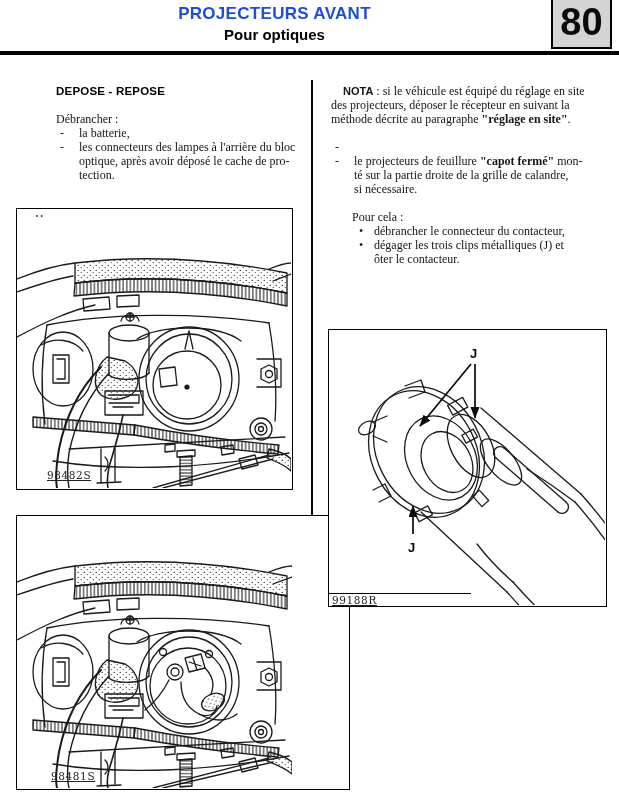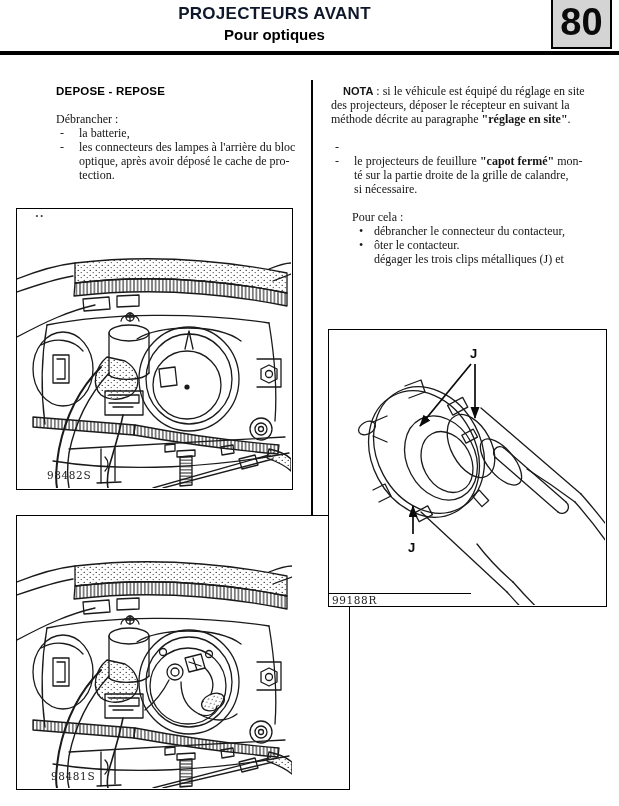--- a/index.html
+++ b/index.html
@@ -1,41 +1,41 @@
 <!DOCTYPE html>
 <html><head>
 <meta charset="utf-8">
 <style>
   html,body{margin:0;padding:0;}
   body{width:619px;height:806px;position:relative;background:#ffffff;overflow:hidden;
        font-family:"Liberation Serif",serif;color:#161616;}
   
   .hdr-titles{position:absolute;left:0;right:70px;top:3px;text-align:center;}
-  .hdr-t1{font:bold 17px/22px "Liberation Sans",sans-serif;color:#0f172a;letter-spacing:0.3px;}
+  .hdr-t1{font:bold 17px/22px "Liberation Sans",sans-serif;color:#1d4ed8;letter-spacing:0.3px;}
   .hdr-t2{font:bold 15px/19px "Liberation Sans",sans-serif;color:#000;}
   .chapter-box{position:absolute;left:551px;top:-4px;width:61px;height:53px;background:#d4d4d4;
        border:2.5px solid #000;box-sizing:border-box;display:flex;align-items:center;justify-content:center;
        font:bold 38px "Liberation Sans",sans-serif;color:#0a0a0a;}
   .hdr-rule{position:absolute;left:0;top:51px;width:619px;height:4px;background:#000;}
   .col-divider{position:absolute;left:311px;top:80px;width:1.5px;height:707px;background:#050505;}
   
   .txtcol{position:absolute;font:12px/14px "Liberation Serif",serif;color:#141414;}
   .ln{white-space:pre;}
   .h{font:bold 11.5px/14px "Liberation Sans",sans-serif;color:#000;letter-spacing:0.2px;}
   .b{font-weight:bold;}
   .bs{font-family:"Liberation Sans",sans-serif;font-weight:bold;font-size:11px;margin-left:12px;}
   .sp{height:14px;}
   .li{display:flex;align-items:flex-start;}
   .marker{flex:none;width:19px;padding-left:4px;box-sizing:content-box;}
   .indent{margin-left:21px;}
   .indent .marker{width:15px;padding-left:7px;}
   
   .figbox{position:absolute;border:1.6px solid #000;box-sizing:border-box;background:#fff;}
   .figbox svg{position:absolute;left:0;top:0;}
-  .figlabel{position:absolute;font:10.5px "DejaVu Serif",serif;color:#222;letter-spacing:0.6px;}
+  .figlabel{position:absolute;font:10.5px "DejaVu Serif",serif;color:#222;letter-spacing:0.6px;text-decoration:underline;}
   .stray{position:absolute;left:18px;top:-2px;font:bold 11px "DejaVu Serif",serif;color:#444;letter-spacing:1px;}
   .labelstrip{position:absolute;left:0;bottom:12px;width:142px;height:0;border-top:1.4px solid #000;}
 </style>
 </head>
 <body>
 
 <div class="hdr-titles">
   <div class="hdr-t1">PROJECTEURS AVANT</div>
   <div class="hdr-t2">Pour optiques</div>
 </div>
@@ -93,22 +93,22 @@
     <div>
         <div class="li">
           <span class="marker">•</span>
           <div>
             <div class="ln"><span>débrancher le connecteur du contacteur,</span></div>
           </div>
         </div>
         <div class="li">
           <span class="marker">•</span>
           <div>
+            <div class="ln"><span>dégager les trois clips métalliques (J) et</span></div>
             <div class="ln"><span>ôter le contacteur.</span></div>
-            <div class="ln"><span>dégager les trois clips métalliques (J) et</span></div>
           </div>
         </div>
       </div>
   </div>
 </div>
 
 <div class="figbox" style="left:16px;top:208px;width:277px;height:282px;">
   <div class="stray">..</div>
   <svg width="274" height="279" viewBox="0 0 274 279">
     <defs>

